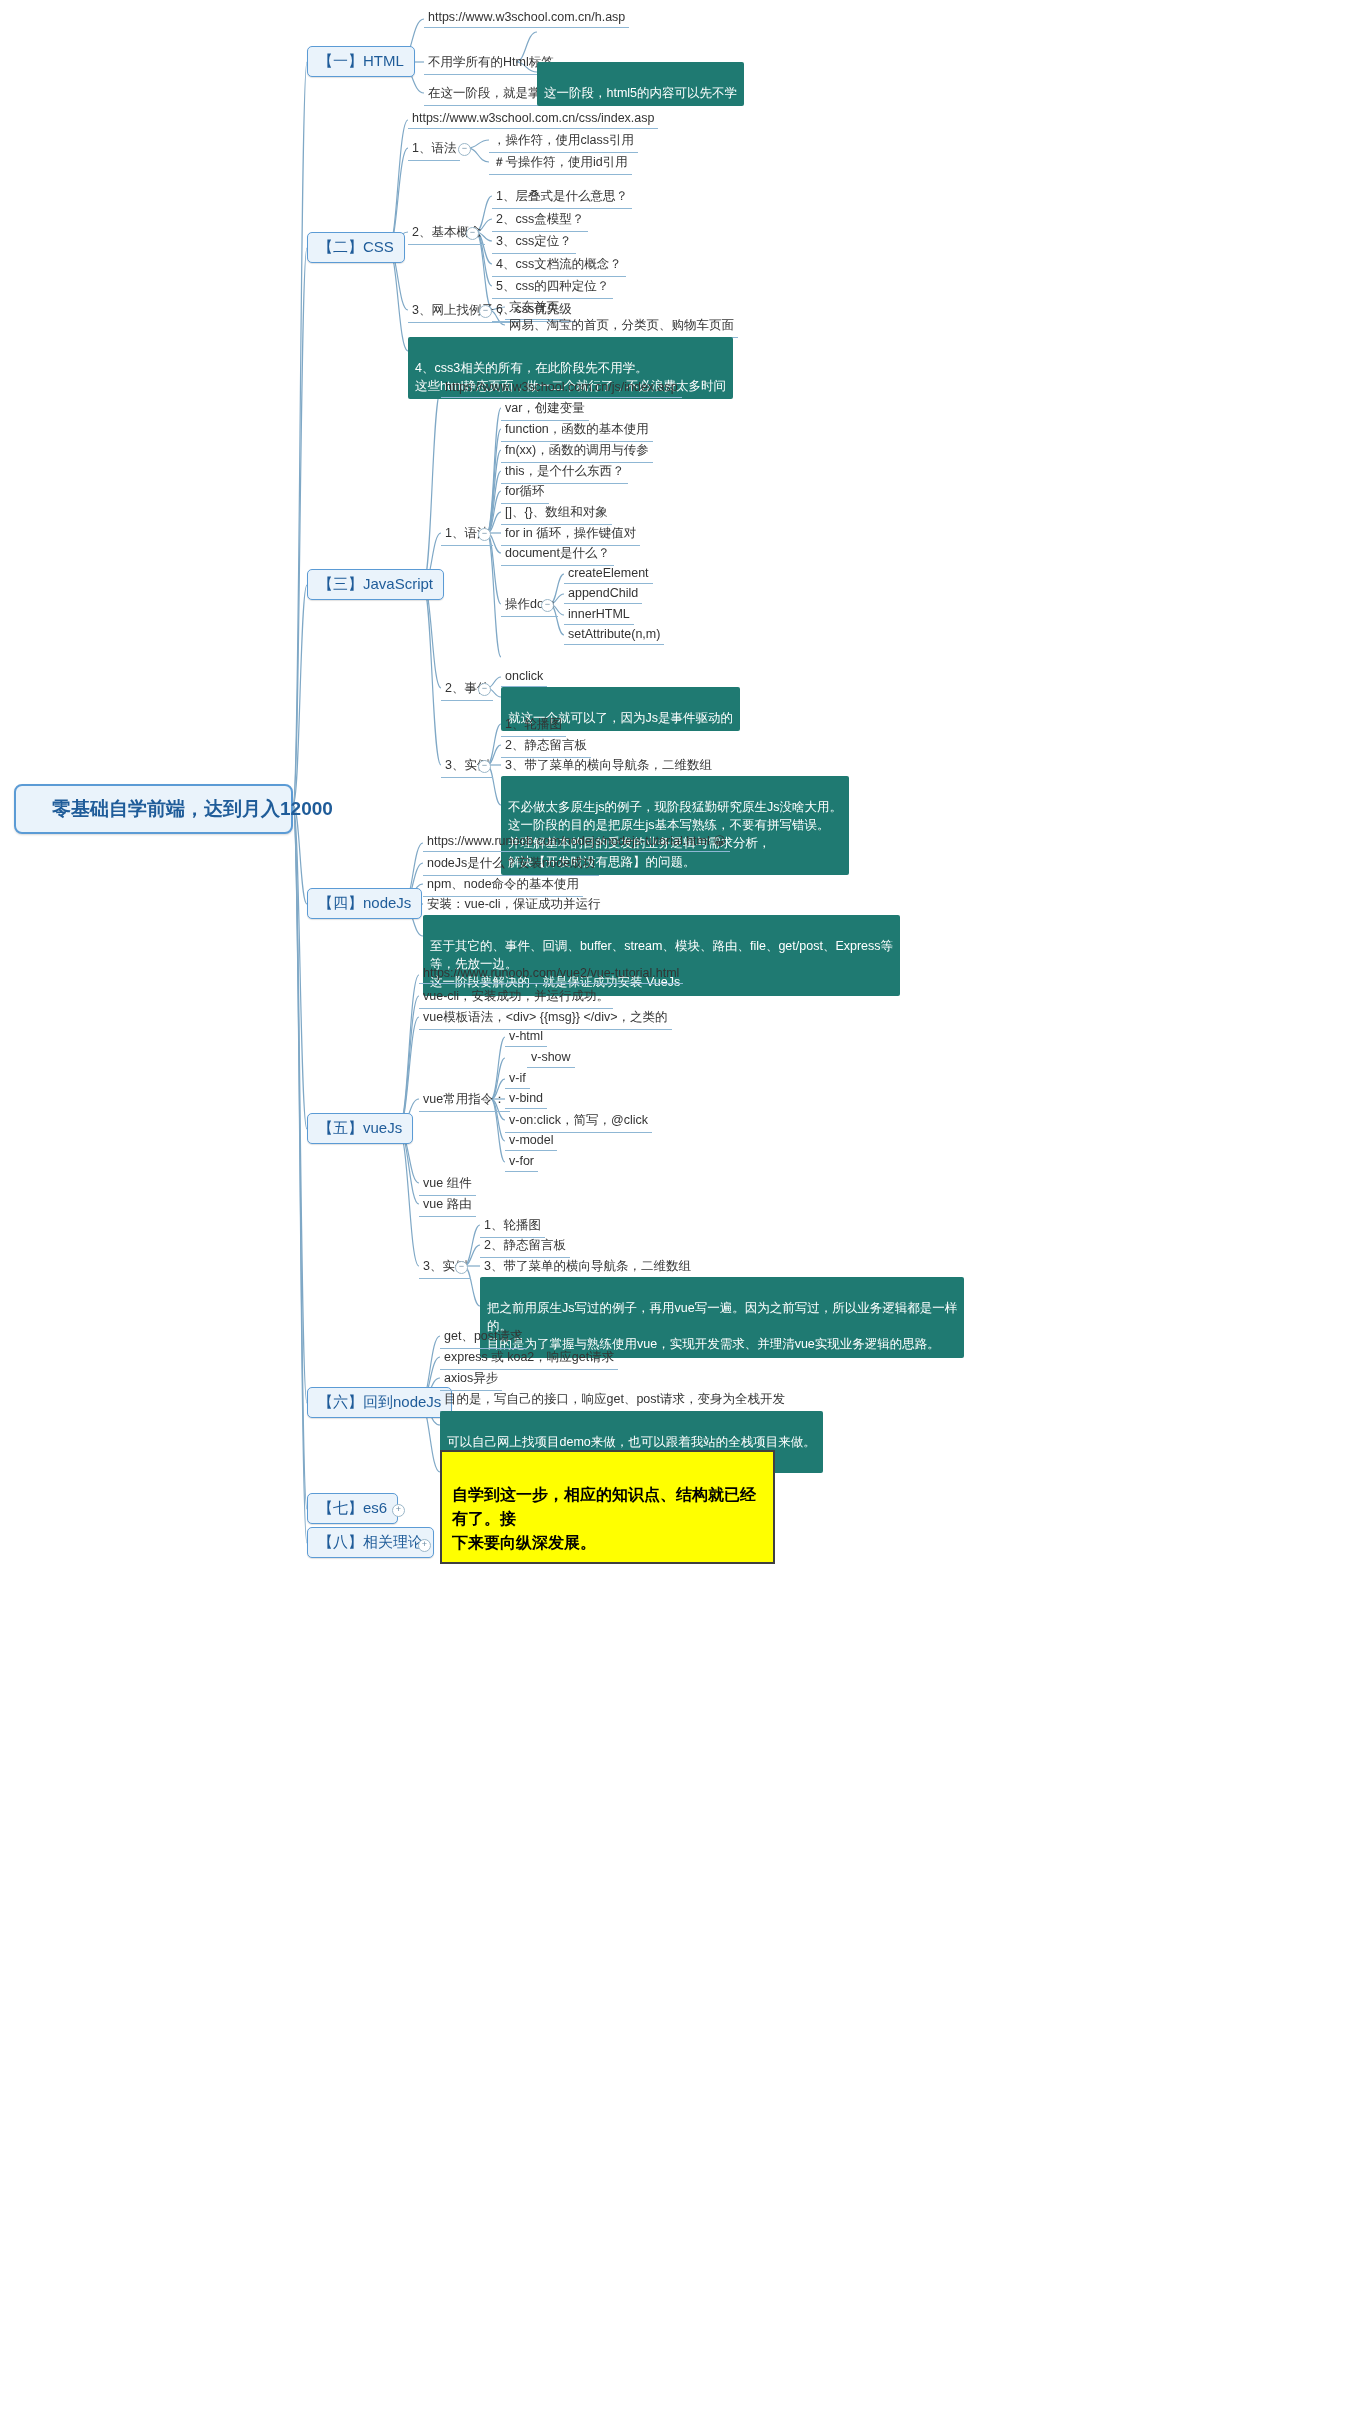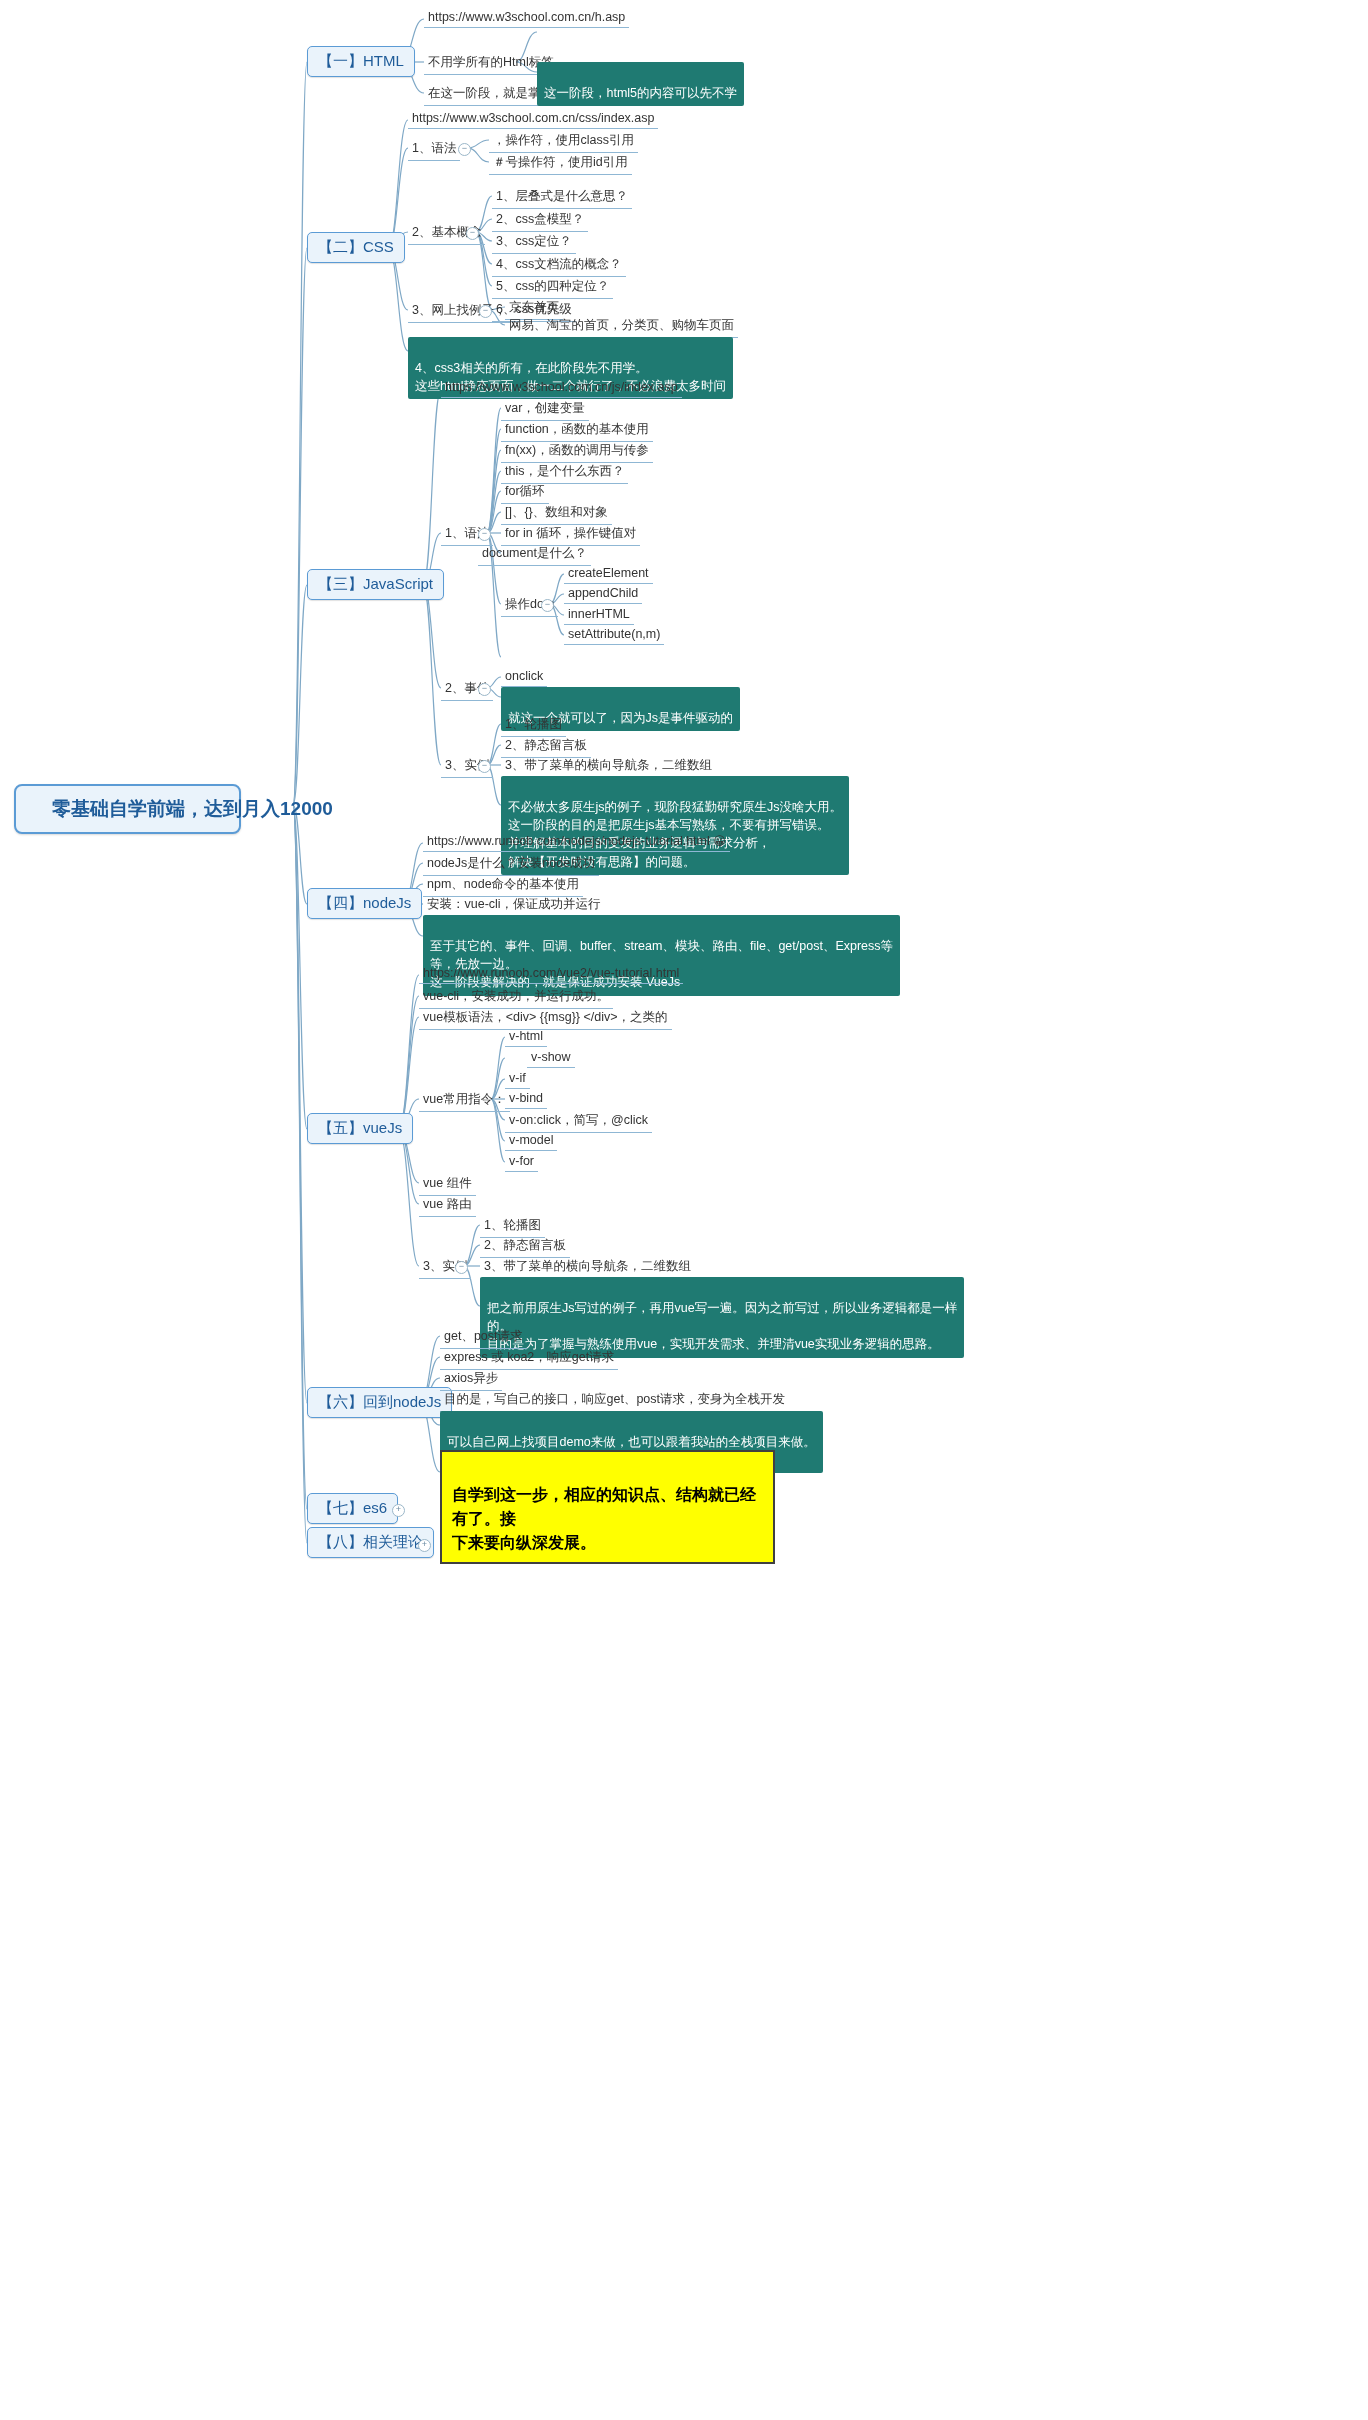--- a/index.html
+++ b/index.html
@@ -135,21 +135,21 @@
 
       <path d="M420 1403 C 430 1403, 430 1336, 440 1336"></path>
       <path d="M420 1403 C 430 1403, 430 1357, 440 1357"></path>
       <path d="M420 1403 C 430 1403, 430 1378, 440 1378"></path>
       <path d="M420 1403 C 430 1403, 430 1399, 440 1399"></path>
       <path d="M420 1403 C 430 1403, 430 1425, 440 1425"></path>
       <path d="M420 1403 C 430 1403, 430 1472, 440 1472"></path>
     </g>
   </svg>
 
-  <div class="node root-node" style="left:14px;top:784px;width:227px;text-align:center;padding-left:36px;">
+  <div class="node root-node" style="left:14px;top:784px;width:279px;text-align:center;padding-left:36px;">
     <span>零基础自学前端，达到月入12000</span>
   </div>
 
   <div class="node lvl1" style="left:307px;top:46px;">
     <span>【一】HTML</span>
   </div>
   <div class="node url" style="left:424px;top:8px;">
     <span>https://www.w3school.com.cn/h.asp</span>
   </div>
   <div class="node leaf" style="left:424px;top:52px;">
@@ -238,21 +238,21 @@
   <div class="node leaf" style="left:501px;top:440px;">
     <span>fn(xx)，函数的调用与传参</span></div>
   <div class="node leaf" style="left:501px;top:461px;">
     <span>this，是个什么东西？</span></div>
   <div class="node leaf" style="left:501px;top:481px;">
     <span>for循环</span></div>
   <div class="node leaf" style="left:501px;top:502px;">
     <span>[]、{}、数组和对象</span></div>
   <div class="node leaf" style="left:501px;top:523px;">
     <span>for in 循环，操作键值对</span></div>
-  <div class="node leaf" style="left:478px;top:543px;">
+  <div class="node leaf" style="left:501px;top:543px;">
     <span>document是什么？</span></div>
 
   <div class="node leaf" style="left:501px;top:594px;">
     <span>操作dom</span>
   </div>
   <div class="collapse" style="left:541px;top:599px;">−</div>
   <div class="node leaf" style="left:564px;top:564px;">
     <span>createElement</span></div>
   <div class="node leaf" style="left:564px;top:584px;">
     <span>appendChild</span></div>

